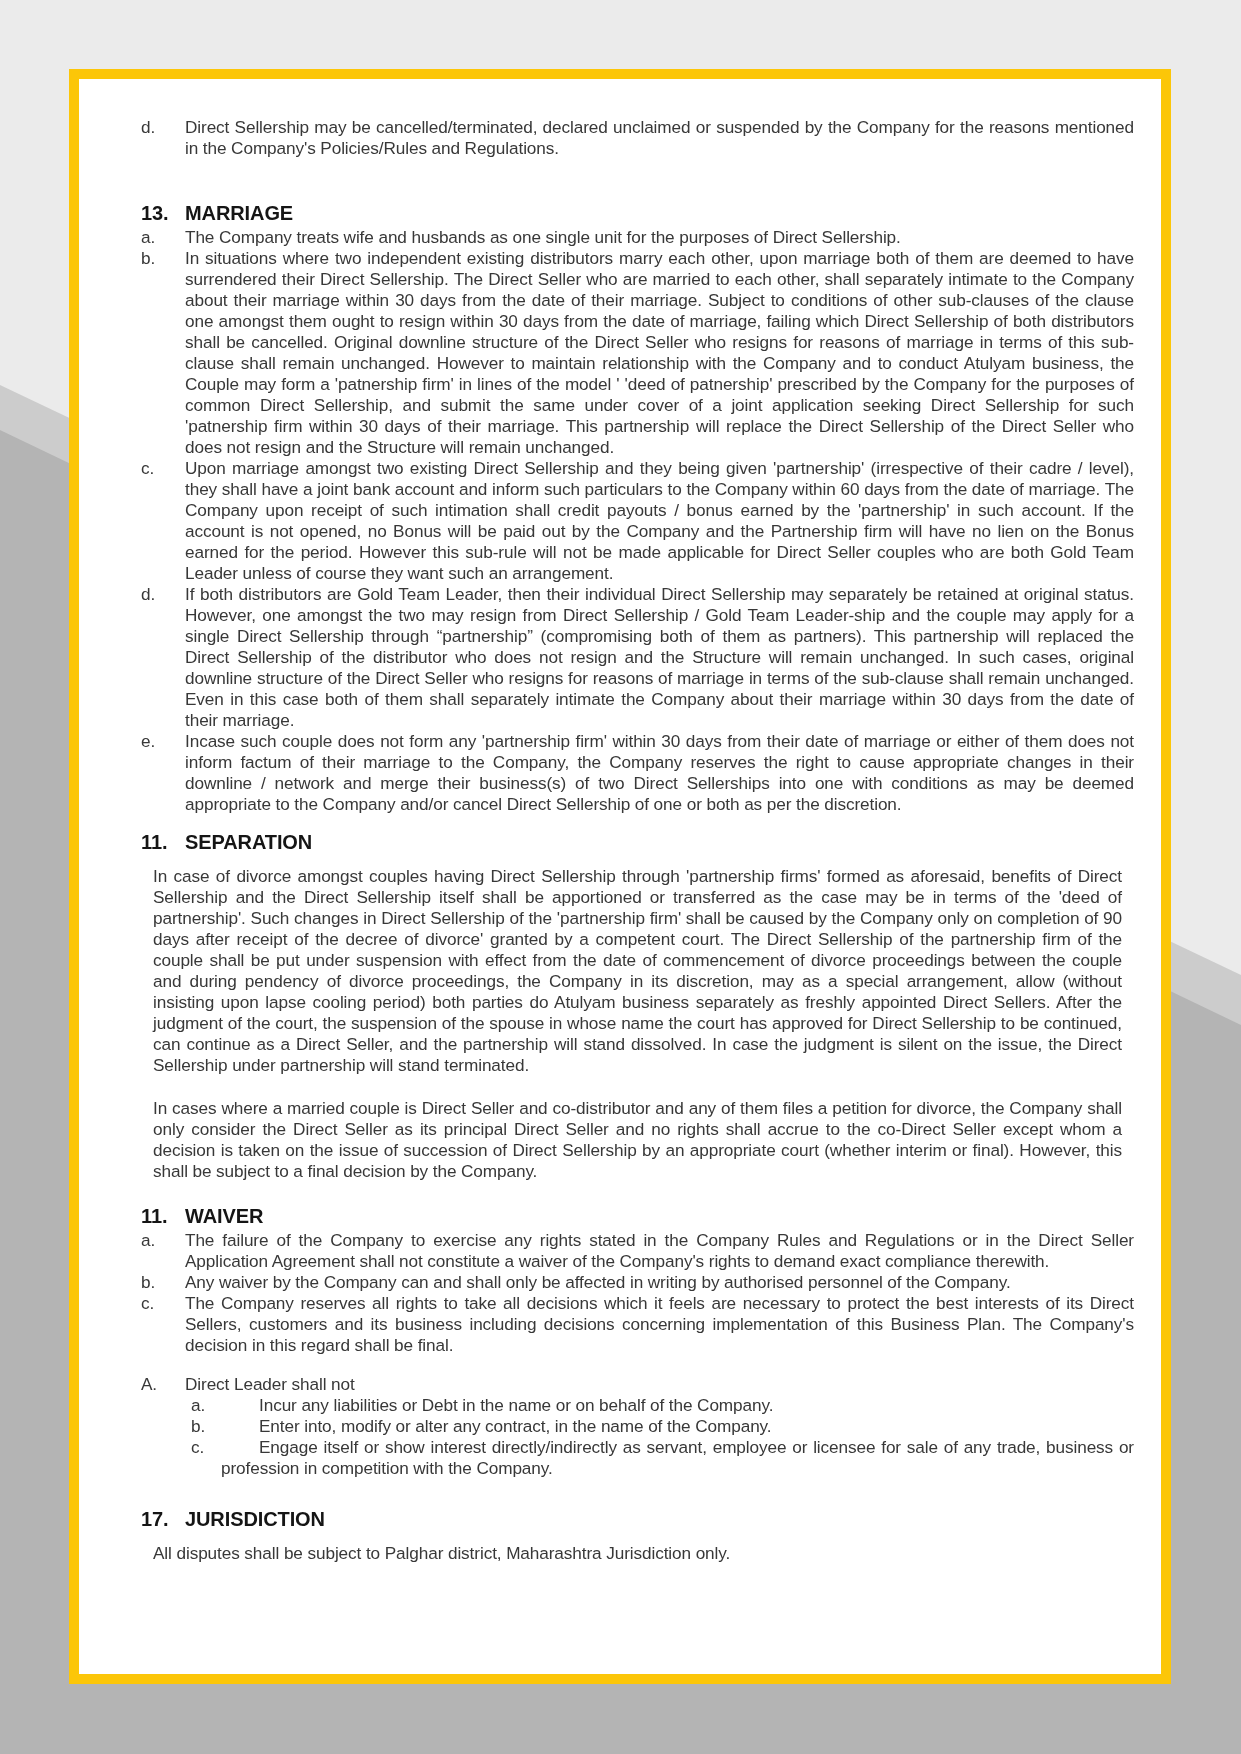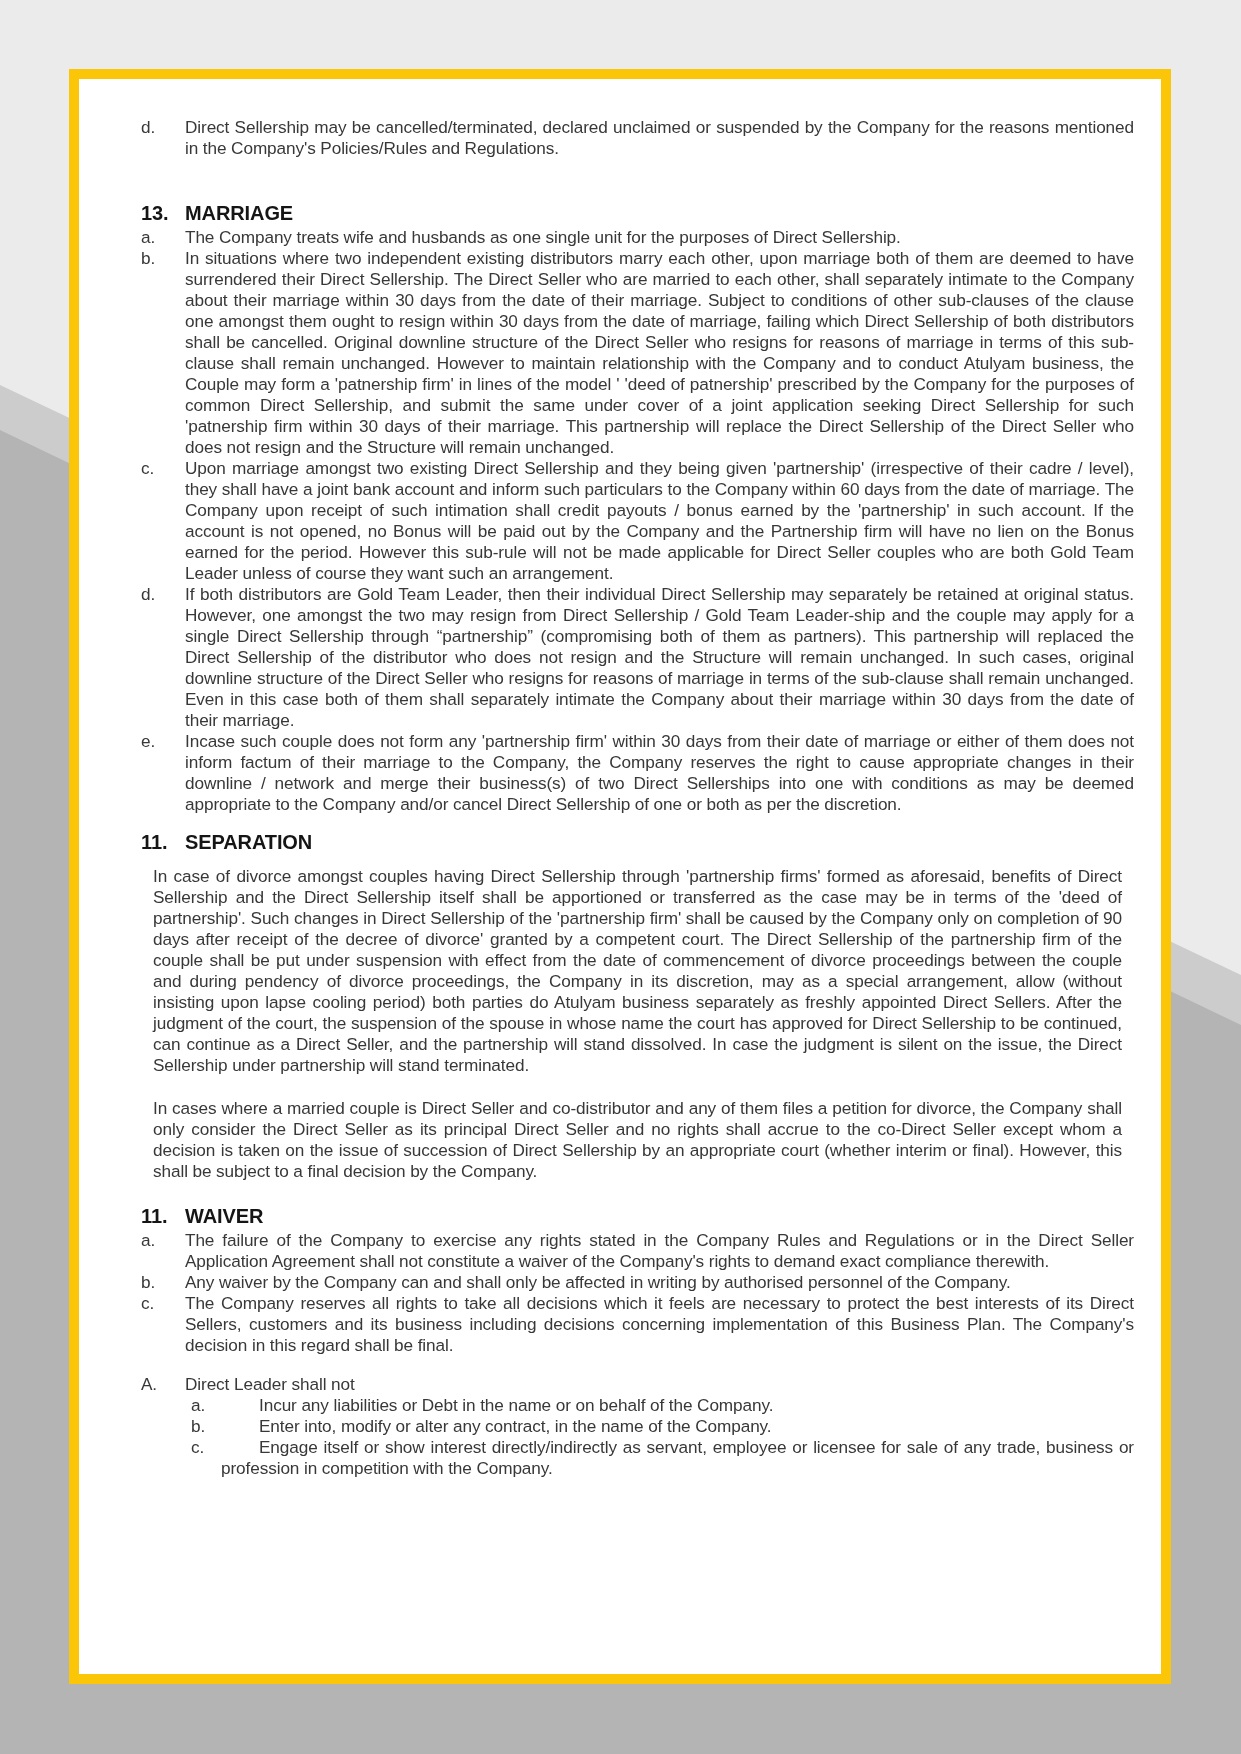--- a/index.html
+++ b/index.html
@@ -130,14 +130,21 @@
       </section>
       <section class="sec">
         <div class="item">
           <span class="marker">A.</span>
           <div class="text">Direct Leader shall not</div>
         </div>
         <div class="sub-item"><span class="marker">a.</span><span class="sub-text">Incur any liabilities or Debt in the name or on behalf of the Company.</span></div>
         <div class="sub-item"><span class="marker">b.</span><span class="sub-text">Enter into, modify or alter any contract, in the name of the Company.</span></div>
         <div class="sub-item"><span class="marker">c.</span><span class="sub-text">Engage itself or show interest directly/indirectly as servant, employee or licensee for sale of any trade, business or profession in competition with the Company.</span></div>
       </section>
+      <section class="sec">
+        <div class="heading">
+          <span class="num">17.</span>
+          <span class="title">JURISDICTION</span>
+        </div>
+        <p class="para">All disputes shall be subject to Palghar district, Maharashtra Jurisdiction only.</p>
+      </section>
     </div>
 </div>
 
 </body></html>

